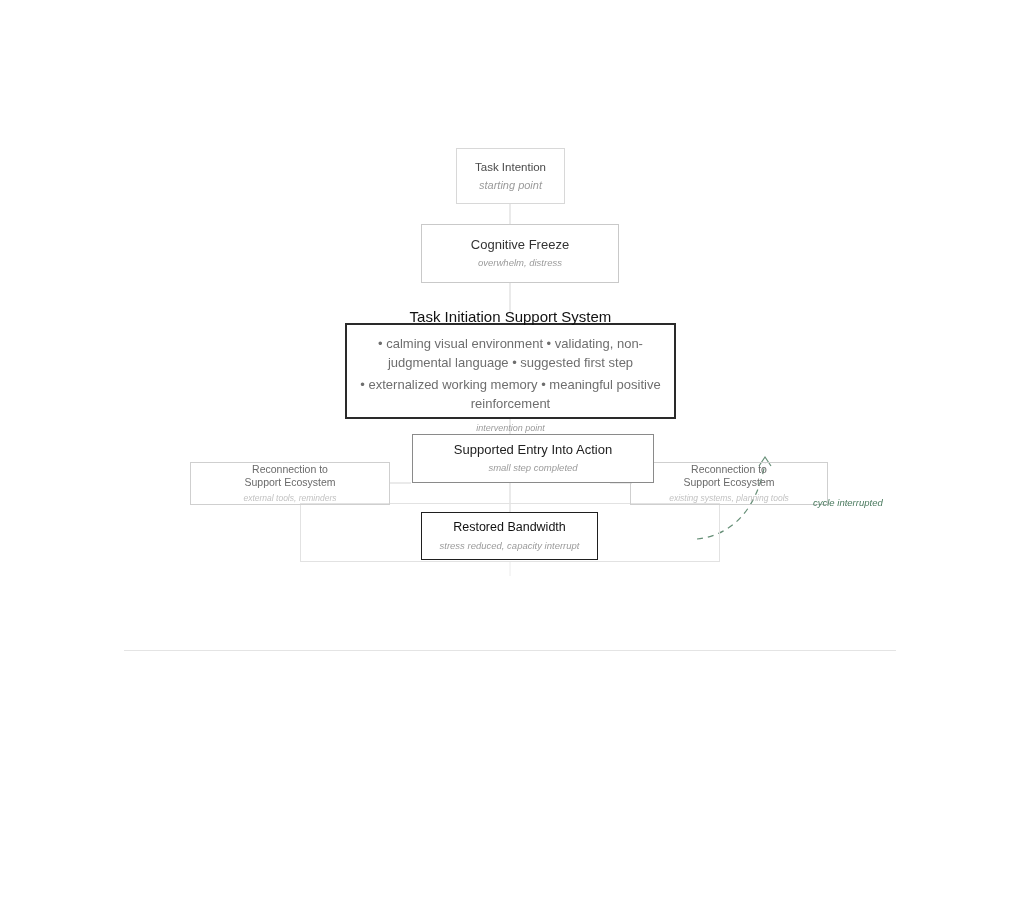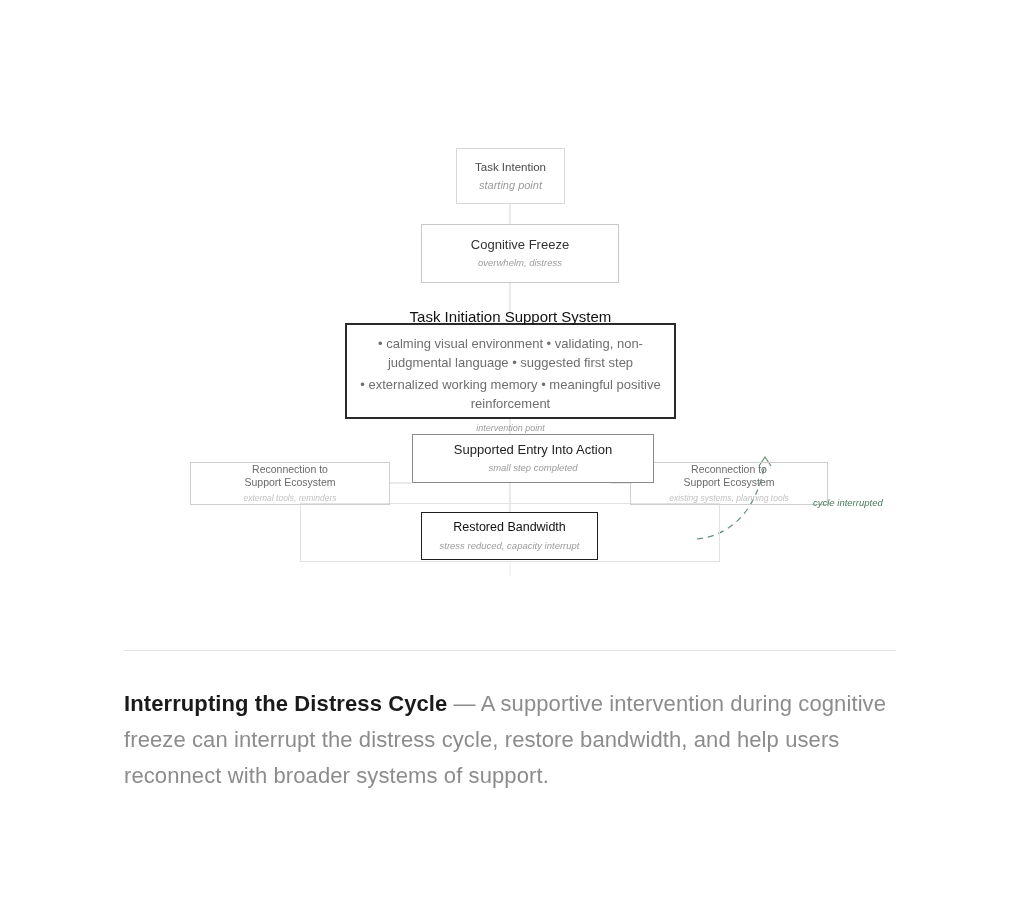--- a/index.html
+++ b/index.html
@@ -183,17 +183,14 @@
       <div class="title">Restored Bandwidth</div>
       <div class="sub">stress reduced, capacity interrupt</div>
     </div>
 
     <div class="cycle-label" style="left:813px; top:497px;">cycle interrupted</div>
 
   </div>
 
   <div id="divider"></div>
 
-  <div id="caption">
-    <span class="lead">Interrupting the Distress Cycle</span><span class="dash"> — </span><span>A supportive intervention during cognitive freeze can interrupt the distress cycle, restore bandwidth, and help users reconnect with broader systems of support.</span>
-  </div>
 
 </div>
 
 </body></html>

